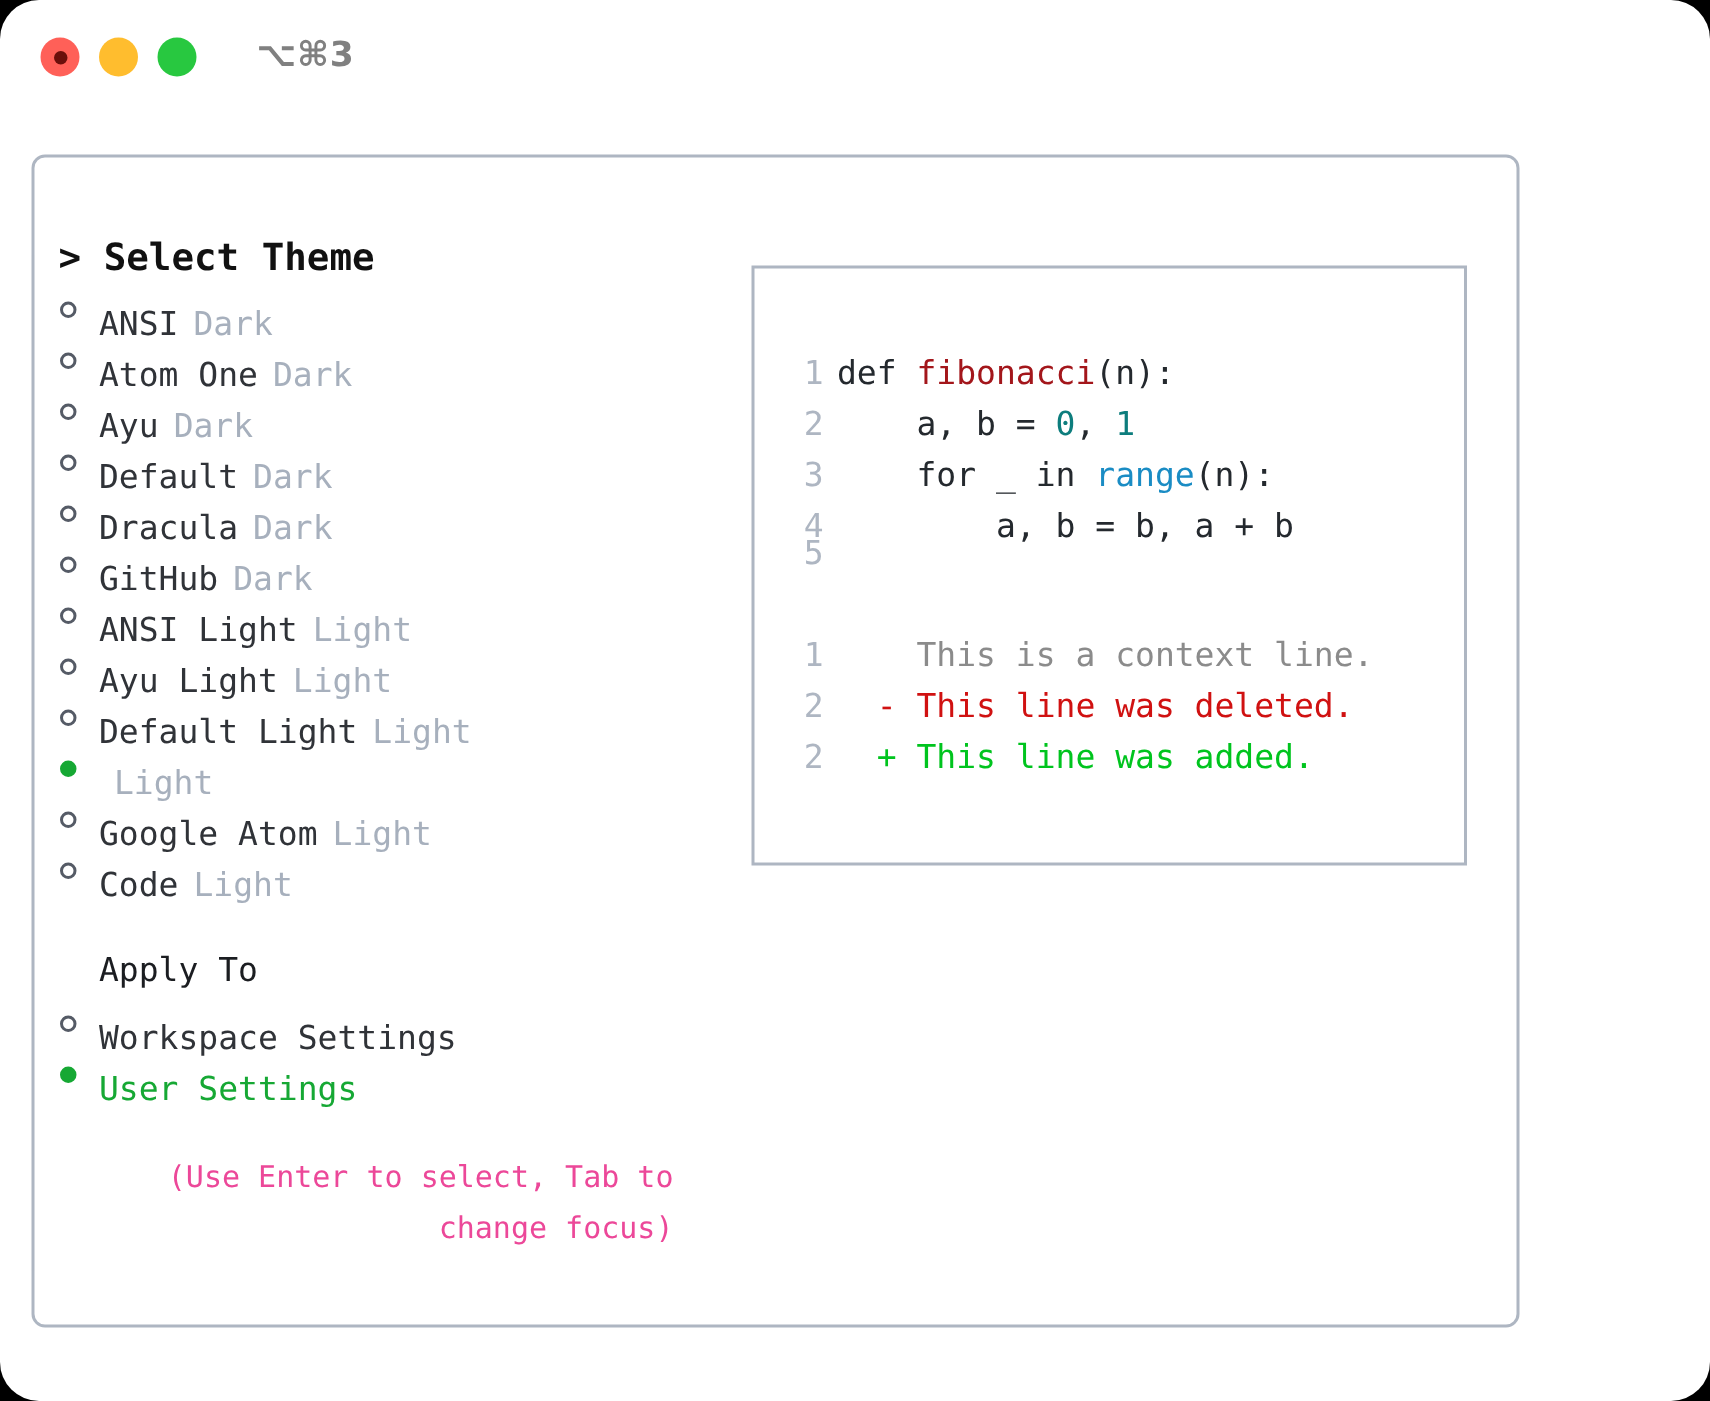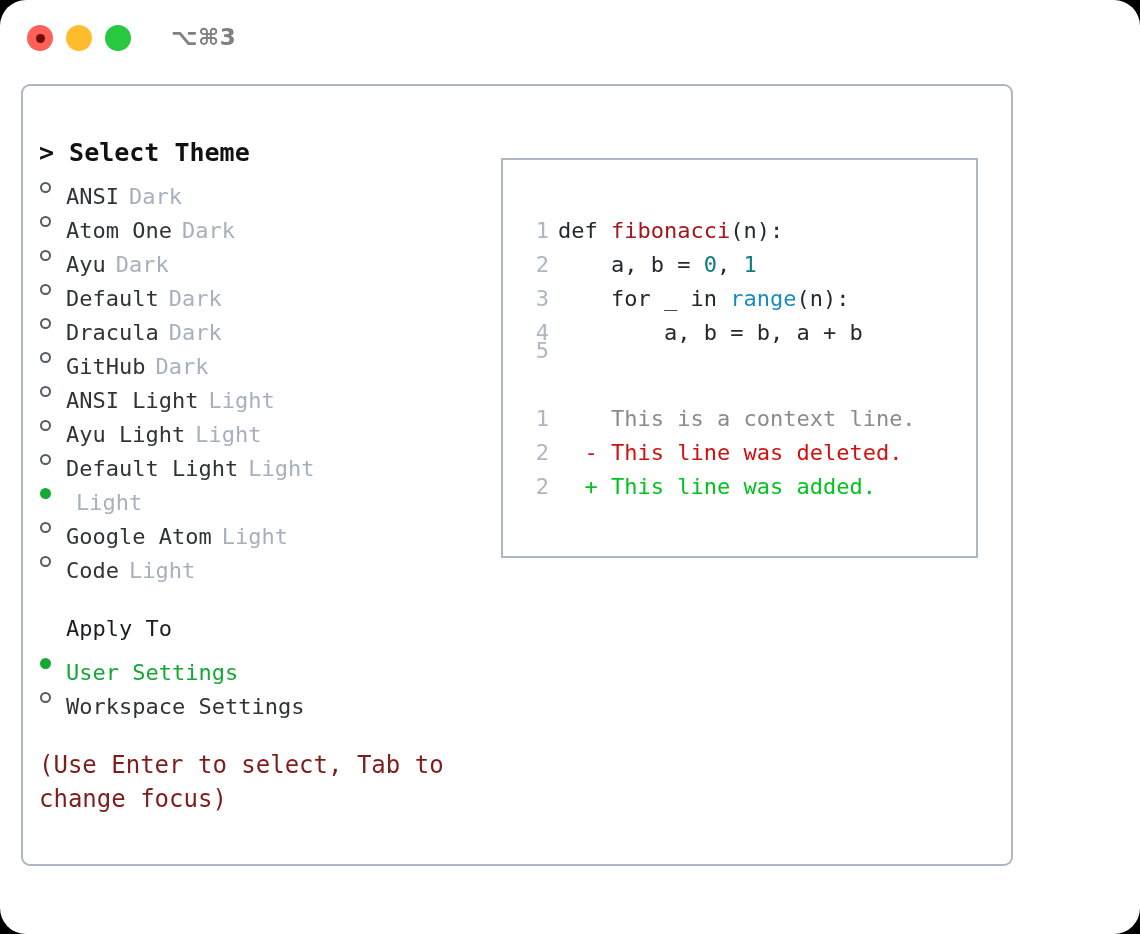--- a/index.html
+++ b/index.html
@@ -62,21 +62,21 @@
     font-weight: 700;
     color: #808080;
     letter-spacing: 0.5px;
     font-family: "DejaVu Sans", "Liberation Sans", sans-serif;
   }
 
   
   .panel {
     position: absolute;
     left: 21px;
-    top: 84px;
+    top: 103px;
     width: 992px;
     height: 782px;
     border: 2px solid #aeb6c2;
     border-radius: 9px;
     box-sizing: border-box;
     background: #ffffff;
   }
 
   .col-left {
     position: absolute;
@@ -151,25 +151,26 @@
     color: #1b1d21;
     line-height: 34px;
     height: 34px;
     padding-left: 27px;
     white-space: pre;
   }
 
   .spacer-sm { height: 34px; }
 
   .hint {
-    color: #7f1d1d;
-    font-size: 24px;
+    color: #ec4899;
+    font-size: 20px;
     line-height: 34px;
     width: 410px;
     white-space: normal;
+    text-align: right;
   }
 
   
   .preview-title {
     font-size: 25px;
     font-weight: 700;
     color: #111111;
     line-height: 34px;
     white-space: pre;
   }
@@ -242,22 +243,22 @@
           <div class="theme-row"><span class="bullet"></span><span class="theme-name">Default Light</span><span class="theme-kind">Light</span></div>
           <div class="theme-row selected"><span class="bullet"></span><span class="theme-kind">Light</span></div>
           <div class="theme-row"><span class="bullet"></span><span class="theme-name">Google Atom</span><span class="theme-kind">Light</span></div>
           <div class="theme-row"><span class="bullet"></span><span class="theme-name">Code</span><span class="theme-kind">Light</span></div>
         </div>
 
       <div class="spacer-sm"></div>
 
       <div class="apply-header">Apply To</div>
       <div id="apply-list">
+          <div class="theme-row"><span class="bullet"></span><span class="theme-name">Workspace Settings</span></div>
           <div class="theme-row selected"><span class="bullet"></span><span class="theme-name">User Settings</span></div>
-          <div class="theme-row"><span class="bullet"></span><span class="theme-name">Workspace Settings</span></div>
         </div>
 
       <div class="spacer-sm"></div>
 
       <div class="hint">(Use Enter to select, Tab to change focus)</div>
     </div>
 
     <div class="col-right">
 
       <div class="preview-box">

